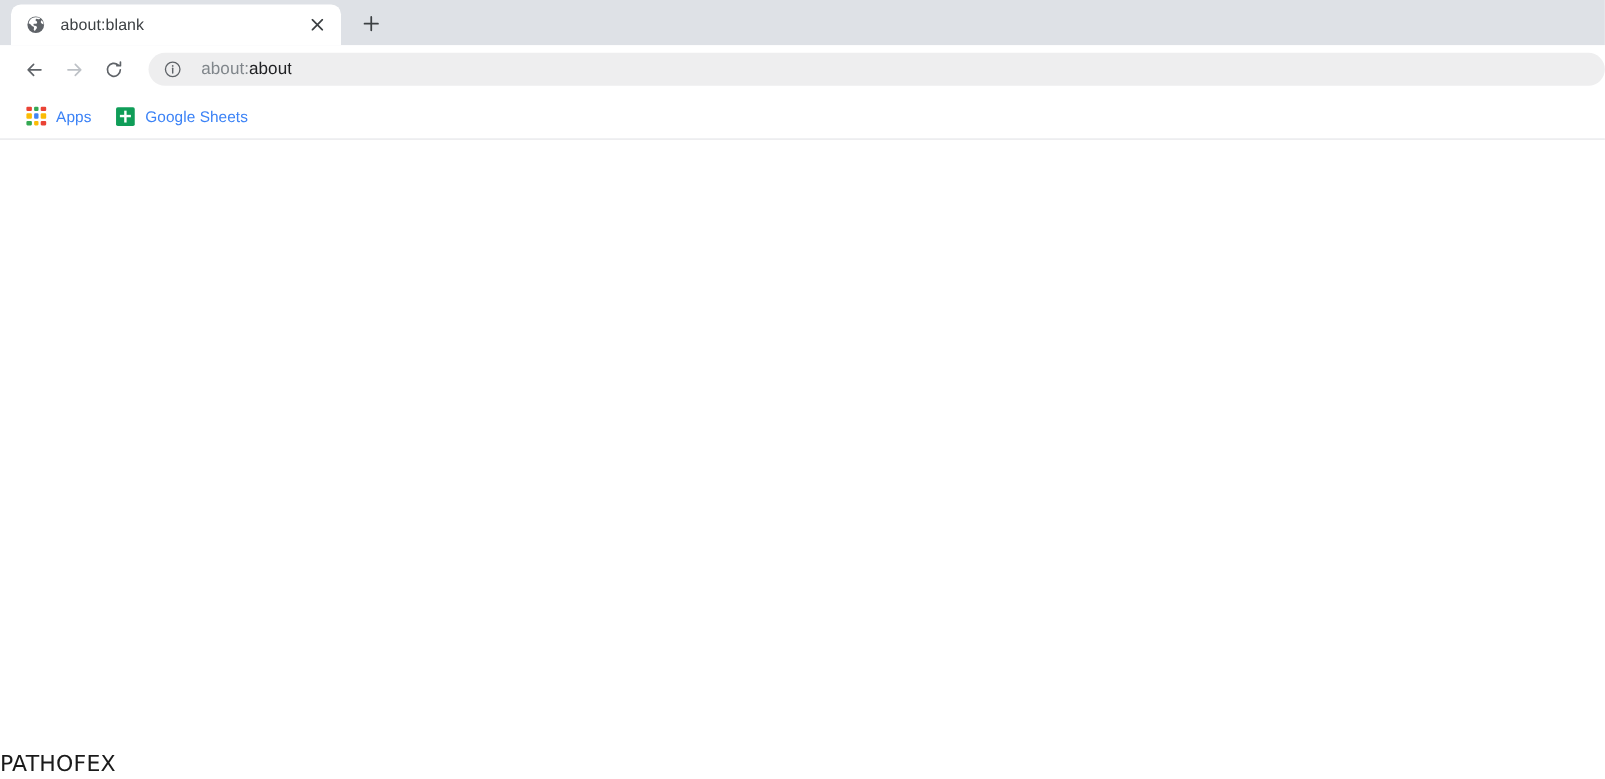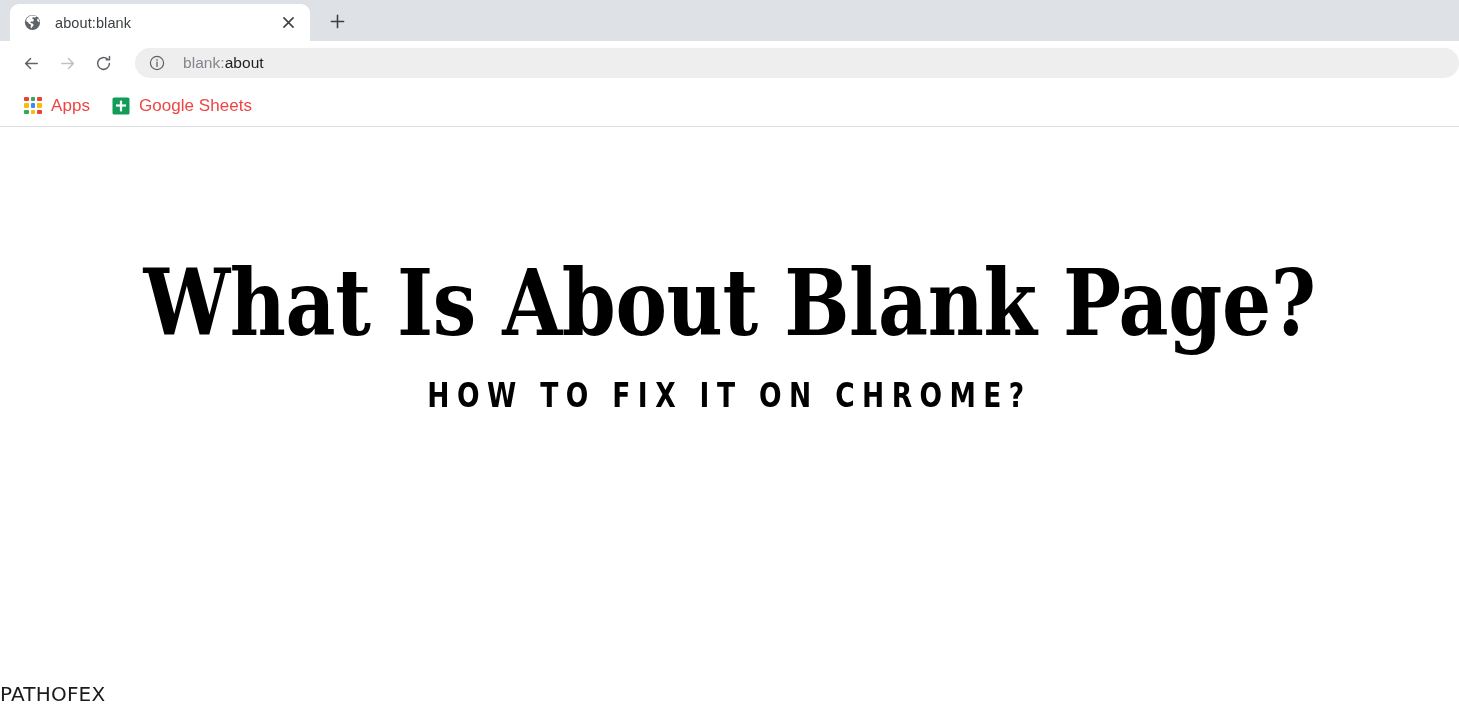--- a/index.html
+++ b/index.html
@@ -157,22 +157,22 @@
 
   .bookmark-icon {
     width: 18px;
     height: 18px;
     flex: 0 0 18px;
     margin-right: 9px;
     display: block;
   }
 
   .bookmark-label {
-    font-size: 17px;
-    color: #ef4444;
+    font-size: 14px;
+    color: #3b82f6;
     white-space: nowrap;
     letter-spacing: 0.05px;
   }
 
   
   .apps-grid {
     width: 18px;
     height: 18px;
     display: grid;
     grid-template-columns: repeat(3, 1fr);
@@ -286,21 +286,21 @@
     </div>
 
     <div class="omnibox" title="about:blank">
       <span class="omnibox-icon">
         <svg viewBox="0 0 16 16" width="16" height="16">
           <circle cx="8" cy="8" r="6.6" fill="none" stroke="#5f6368" stroke-width="1.2"></circle>
           <path d="M8 7.1 V11.4" stroke="#5f6368" stroke-width="1.3" stroke-linecap="round"></path>
           <circle cx="8" cy="4.9" r="0.8" fill="#5f6368"></circle>
         </svg>
       </span>
-      <span class="omnibox-text"><span class="scheme">blank:</span><span>about</span></span>
+      <span class="omnibox-text"><span class="scheme">about:</span><span>about</span></span>
     </div>
   </div>
 
   <div class="bookmarks-bar">
 
     <div class="bookmark">
       <span class="apps-grid">
         <i style="background:#ea4335"></i>
           <i style="background:#34a853"></i>
           <i style="background:#ea4335"></i>
@@ -320,20 +320,16 @@
           <rect x="0.5" y="0.5" width="17" height="17" rx="1.6" fill="#0f9d58"></rect>
           <rect x="4.0" y="7.4" width="10" height="2.2" fill="#ffffff"></rect>
           <rect x="7.9" y="3.6" width="2.2" height="10.8" fill="#ffffff"></rect>
         </svg>
       </span>
       <span class="bookmark-label">Google Sheets</span>
     </div>
   </div>
 
   <div class="page">
-    <div class="hero">
-      <div class="hero-title">What Is About Blank Page?</div>
-      <div class="hero-subtitle">HOW TO FIX IT ON CHROME?</div>
-    </div>
     <div class="watermark">PATHOFEX</div>
   </div>
 
 </div>
 
 </body></html>

